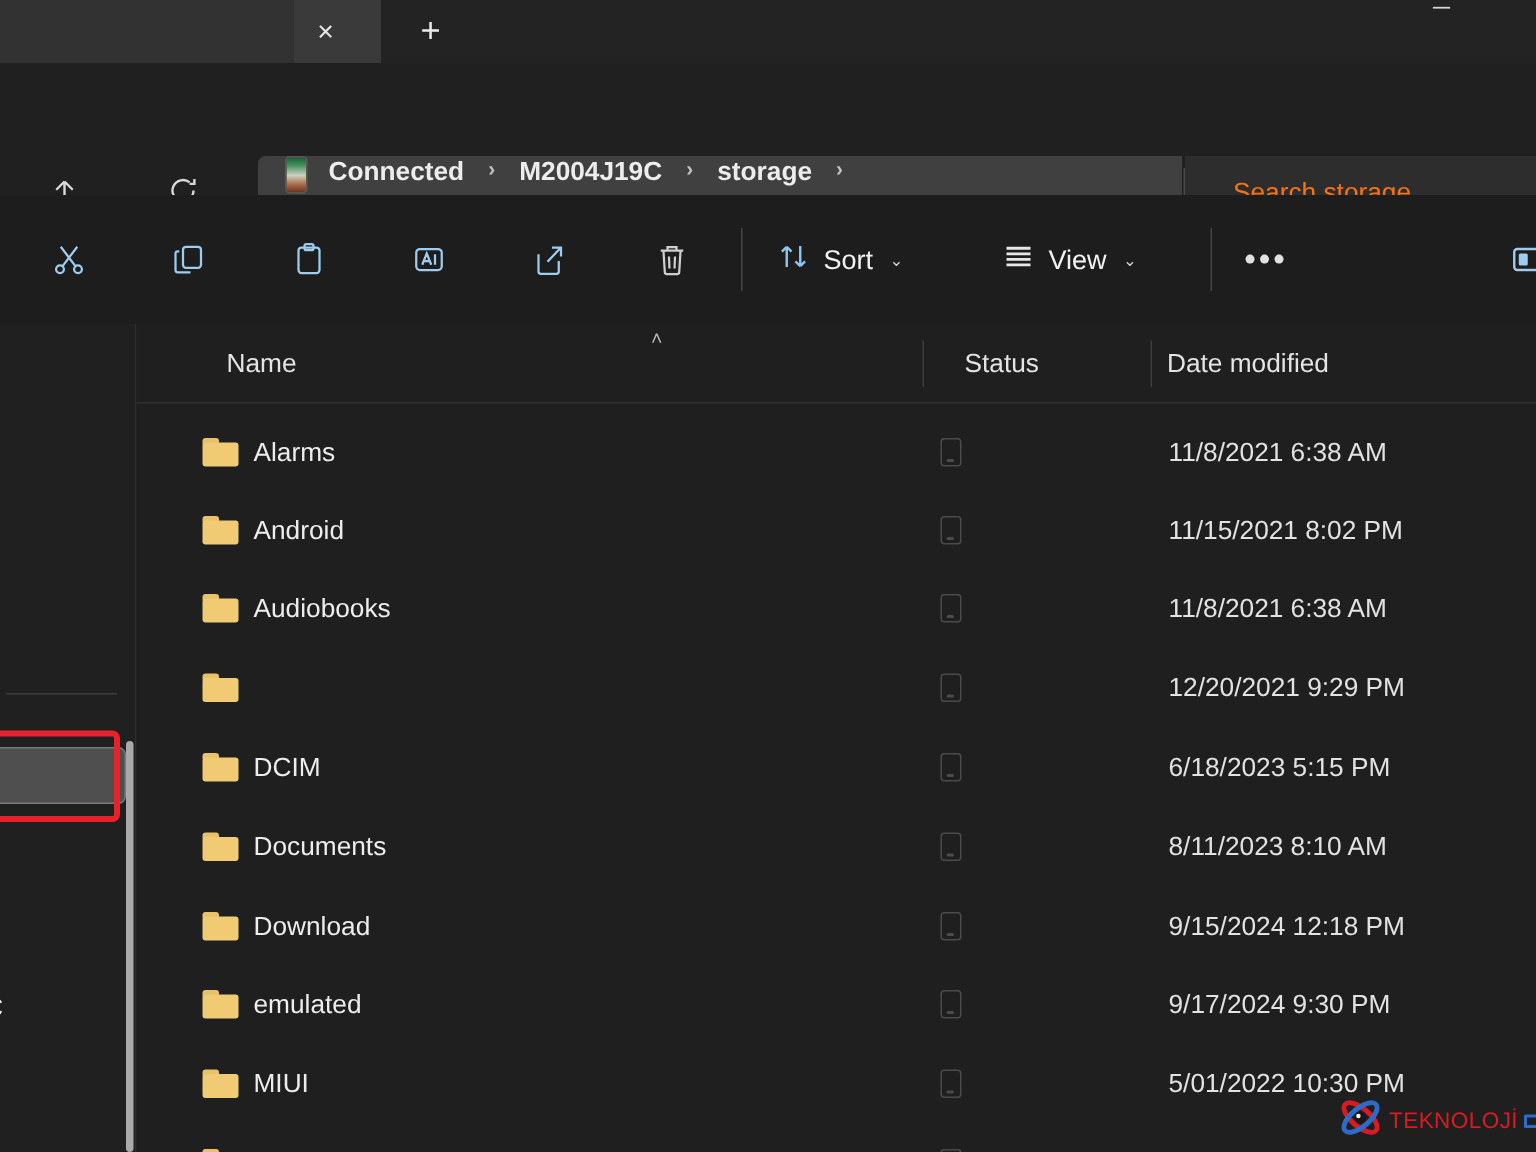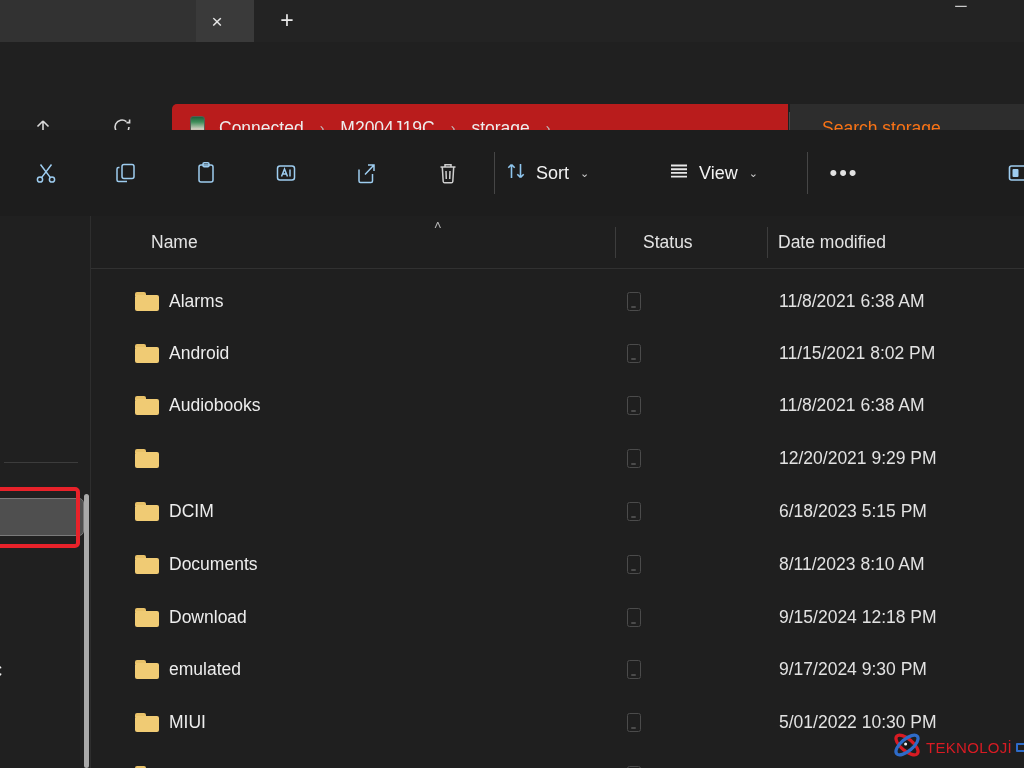--- a/index.html
+++ b/index.html
@@ -92,26 +92,27 @@
     border-radius: 5px;
   }
   .navbtn svg { display: block; }
   #nav-up     { left: 22px; }
   #nav-refresh{ left: 101px; }
 
   .breadcrumb-box {
     position: absolute;
     left: 172px; top: 62px;
     width: 616px; height: 48px;
-    background: #b91c1c;
+    background: #404040;
     border-radius: 5px 0 0 5px;
     display: flex;
-    align-items: center;
+    align-items: flex-start;
     padding-left: 18px;
     gap: 0px;
+    font-weight: bold;
   }
   .phone-chip {
     width: 15px; height: 25px;
     border-radius: 3px;
     background: linear-gradient(180deg,#1f5f3b 0%, #3f8f5a 22%, #cfcfc0 52%, #a86b4a 78%, #6d3522 100%);
     border: 1px solid #5a5a52;
     flex: 0 0 auto;
     margin-right: 14px;
   }
   .crumb {
@@ -183,21 +184,21 @@
     position: absolute;
     top: 150px;
     height: 46px;
     display: flex;
     align-items: center;
     gap: 9px;
     padding: 0 8px;
     border-radius: 5px;
     color: #f0f0f0;
   }
-  #cmd-sort { left: 497px; }
+  #cmd-sort { left: 510px; }
   #cmd-view { left: 660px; }
   .cmd-group .lbl { font-size: 18px; color: #f2f2f2; }
   .chev { font-size: 11px; color: #cfcfcf; margin-left: 2px; }
 
   #cmd-more {
     position: absolute;
     left: 818px; top: 150px;
     width: 52px; height: 46px;
     display: flex; align-items: center; justify-content: center;
     color: #e2e2e2;

